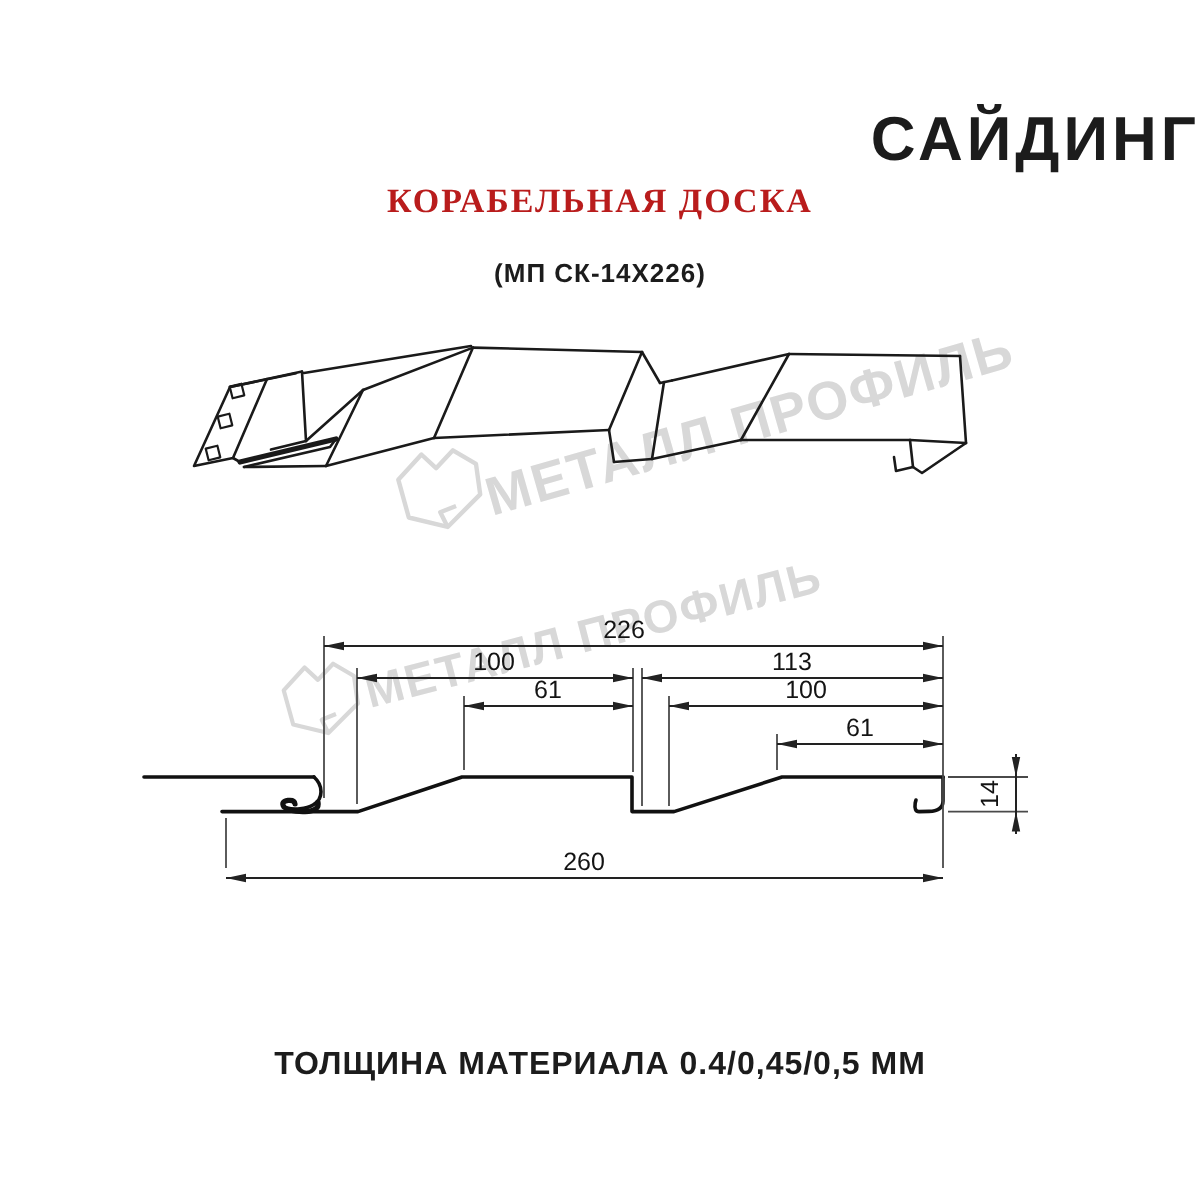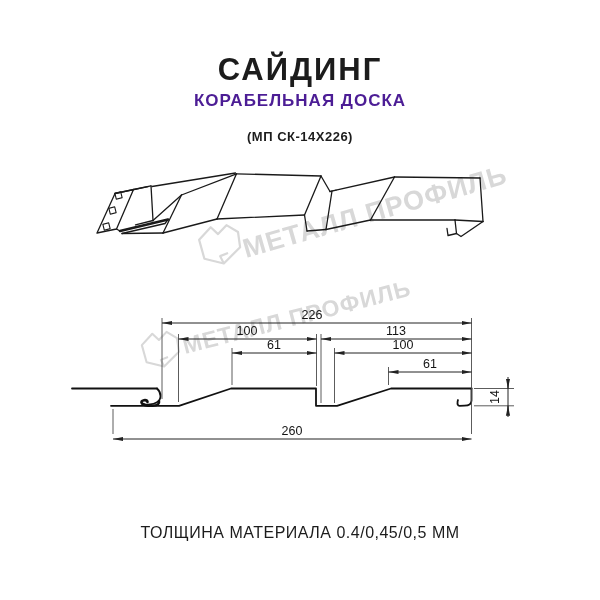--- a/index.html
+++ b/index.html
@@ -1,23 +1,23 @@
 <!DOCTYPE html>
 <html><head>
 <meta charset="utf-8">
 <style>
   html,body{margin:0;padding:0;background:#fff;}
   .page{position:relative;width:600px;height:600px;background:#fff;overflow:hidden;
         font-family:"Liberation Sans",sans-serif;color:#1c1c1c;}
   .hdr{position:absolute;top:0;left:0;width:600px;text-align:center;}
-  .title{margin-top:52px;font-size:31px;font-weight:bold;letter-spacing:2px;color:#1c1c1c;}
-  .subtitle{margin-top:3px;font-size:17px;font-weight:bold;letter-spacing:1px;color:#4c1d95;}
+  .title{margin-top:52px;font-size:31px;font-weight:bold;letter-spacing:2px;color:#1c1c1c;text-align:right;}
+  .subtitle{margin-top:3px;font-size:17px;font-weight:bold;letter-spacing:1px;color:#b91c1c;font-family:Liberation Serif, serif;}
   .code{margin-top:18px;font-size:13px;font-weight:bold;letter-spacing:0.5px;color:#1c1c1c;}
   .footer{position:absolute;top:524px;left:0;width:600px;text-align:center;
-          font-size:16px;font-weight:normal;letter-spacing:0.5px;color:#1c1c1c;}
+          font-size:16px;font-weight:bold;letter-spacing:0.5px;color:#1c1c1c;}
   svg.art{position:absolute;left:0;top:0;}
   .wm-text{font-family:"Liberation Sans",sans-serif;font-weight:bold;}
   .dimtxt{font-family:"Liberation Sans",sans-serif;font-size:12.5px;fill:#141414;}
 </style>
 </head>
 <body>
 
 <div class="page">
 
   <div class="hdr">

